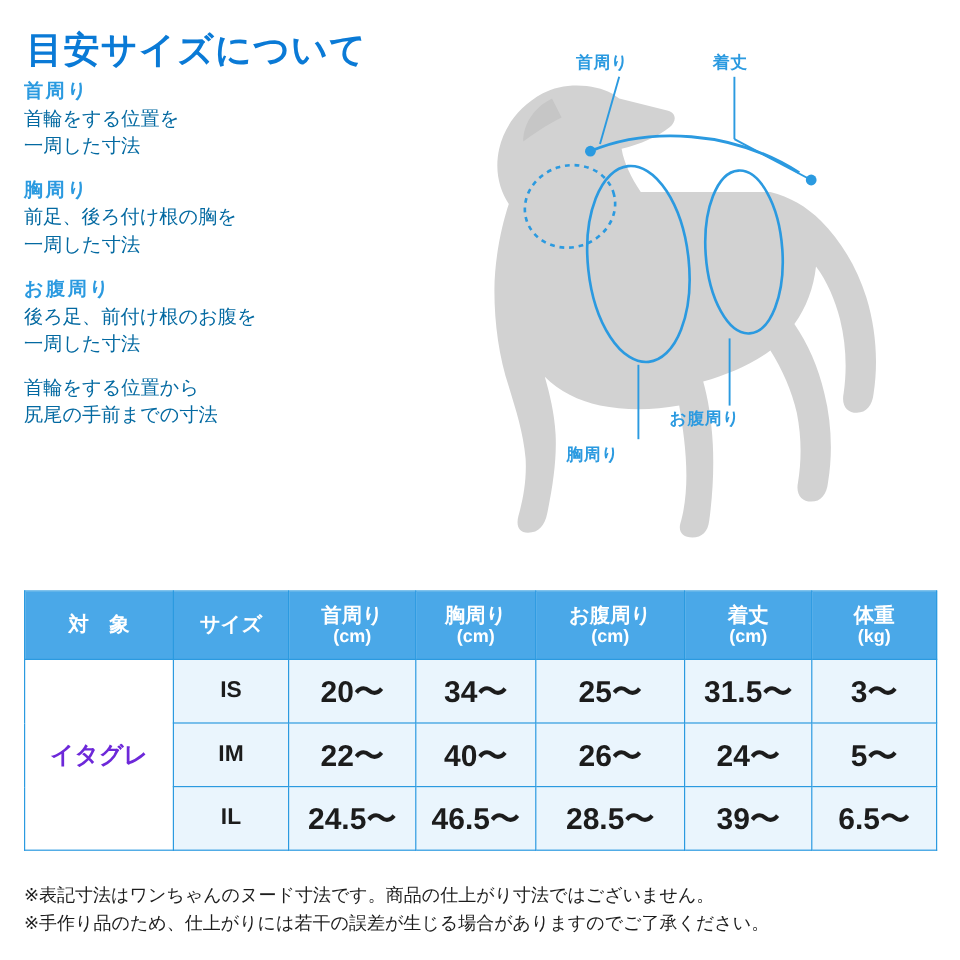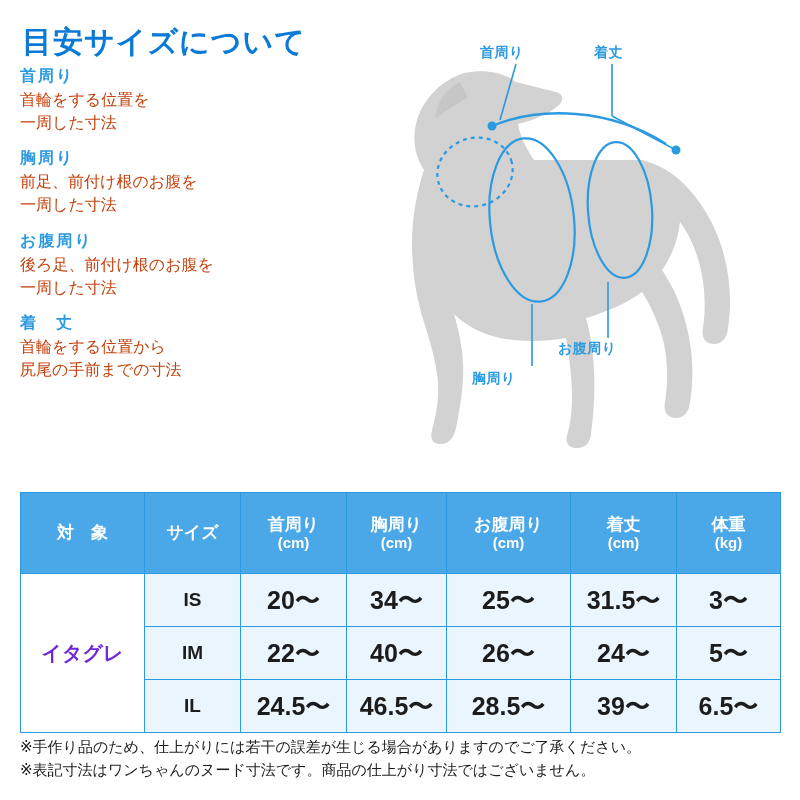--- a/index.html
+++ b/index.html
@@ -21,21 +21,21 @@
   }
 
   
   .defs{position:absolute;left:20px;top:66px;width:300px;}
   .def-block{margin-bottom:14px;}
   .def-term{
     font-size:16px;font-weight:bold;color:#2b9ae0;
     letter-spacing:2px;margin-bottom:2px;
   }
   .def-line{
-    font-size:16px;color:#c2410c;line-height:1.42;
+    font-size:16px;color:#0369a1;line-height:1.42;
     letter-spacing:0px;
   }
 
   
   .illus{position:absolute;left:320px;top:20px;width:470px;height:440px;}
   .illus svg{display:block;}
 
   
   .callout{
     position:absolute;font-size:14px;color:#2b9ae0;font-weight:bold;
@@ -56,21 +56,21 @@
   
   .tbl-wrap{position:absolute;left:20px;top:492px;width:760px;}
   table{border-collapse:collapse;width:760px;table-layout:fixed;}
   th,td{
     border:1px solid #2b9ae0;
     text-align:center;vertical-align:middle;
     font-size:17px;color:#1c1c1c;
   }
   thead th{
     background:#4aa8e8;color:#ffffff;font-weight:bold;
-    font-size:17px;height:52px;line-height:1.15;padding:14px 0;text-align:center;
+    font-size:17px;height:52px;line-height:1.15;padding:2px 0;text-align:center;
   }
   thead th .unit{display:block;font-size:15px;font-weight:bold;}
   tbody td{height:50px;background:#ffffff;font-weight:bold;font-size:19px;}
   tbody td.sizecol{background:#eaf5fd;font-weight:bold;font-size:19px;}
   tbody td.valcol{background:#eaf5fd;font-weight:bold;font-size:25px;}
   td.target{
     background:#ffffff;color:#6d28d9;font-weight:bold;font-size:20px;
     letter-spacing:0px;
   }
   col.c0{width:124px;}
@@ -97,32 +97,31 @@
   <div class="defs">
 
     <div class="def-block">
       <div class="def-term">首周り</div>
       <div class="def-line">首輪をする位置を</div>
       <div class="def-line">一周した寸法</div>
     </div>
 
     <div class="def-block">
       <div class="def-term">胸周り</div>
-      <div class="def-line">前足、前付け根のお腹を</div>
+      <div class="def-line">前足、後ろ付け根の胸を</div>
       <div class="def-line">一周した寸法</div>
     </div>
 
     <div class="def-block">
       <div class="def-term">お腹周り</div>
       <div class="def-line">後ろ足、前付け根のお腹を</div>
       <div class="def-line">一周した寸法</div>
     </div>
 
     <div class="def-block">
-      <div class="def-term">着　丈</div>
       <div class="def-line">首輪をする位置から</div>
       <div class="def-line">尻尾の手前までの寸法</div>
     </div>
 
   </div>
 
   <div class="illus">
     <svg width="470" height="440" viewBox="0 0 470 440">
 
       <path fill="#d2d2d2" d="
@@ -259,17 +258,17 @@
           <td class="valcol">46.5〜</td>
           <td class="valcol">28.5〜</td>
           <td class="valcol">39〜</td>
           <td class="valcol">6.5〜</td>
         </tr>
       </tbody>
     </table>
   </div>
 
   <div class="notes">
+    <div class="note">※表記寸法はワンちゃんのヌード寸法です。商品の仕上がり寸法ではございません。</div>
     <div class="note">※手作り品のため、仕上がりには若干の誤差が生じる場合がありますのでご了承ください。</div>
-    <div class="note">※表記寸法はワンちゃんのヌード寸法です。商品の仕上がり寸法ではございません。</div>
   </div>
 
 </div>
 
 </body></html>

